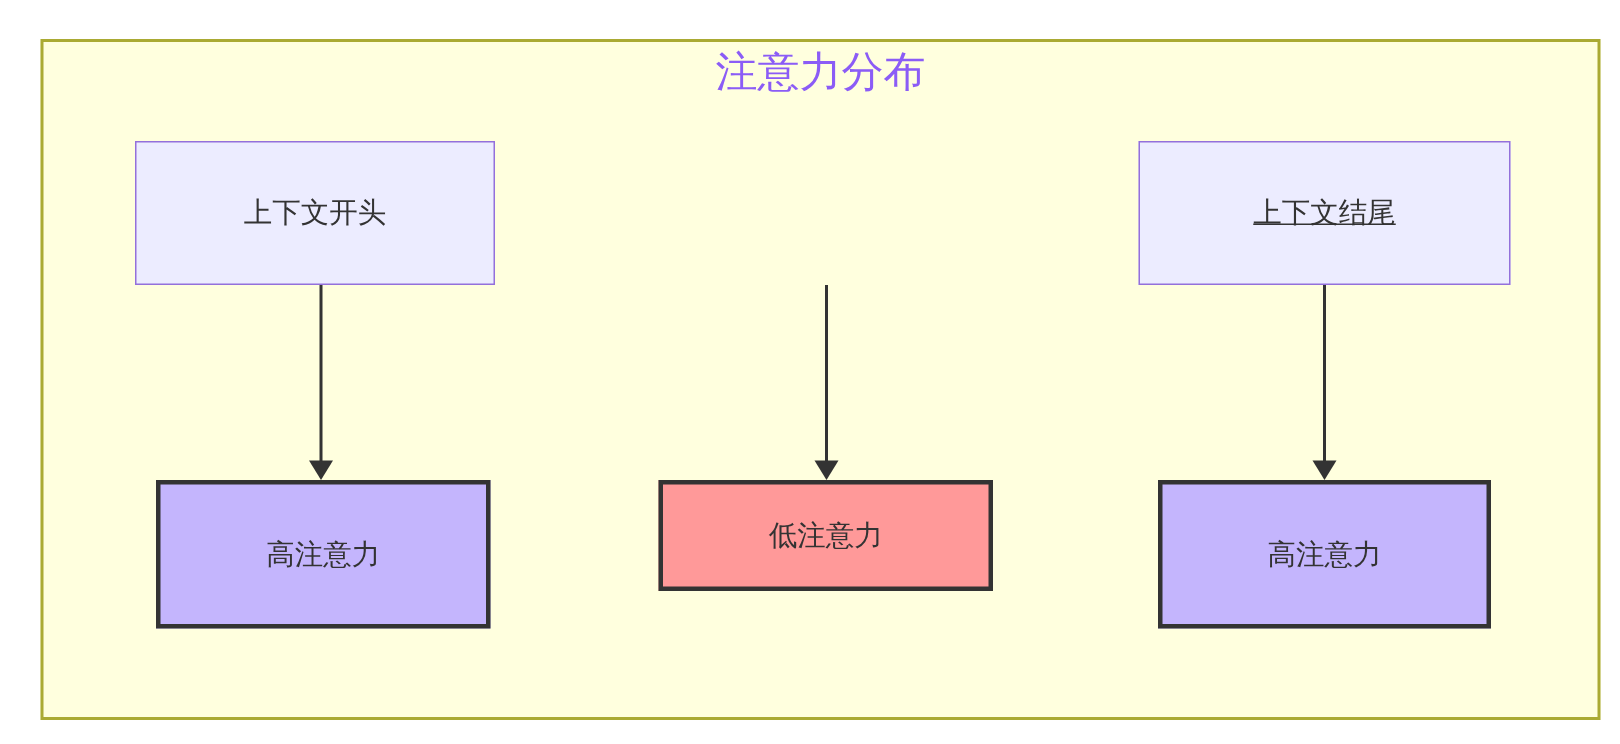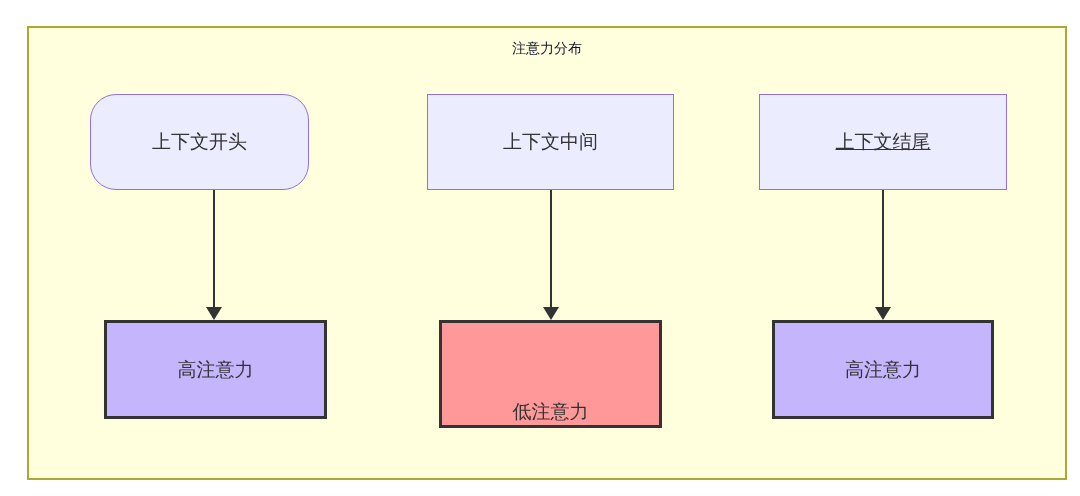--- a/index.html
+++ b/index.html
@@ -25,23 +25,23 @@
     box-sizing: border-box;
     background: #FFFFDE;
     border: 2px solid #AAAA33;
   }
   .title {
     position: absolute;
     left: 0;
     right: 0;
     top: 7px;
     text-align: center;
-    font-size: 14px;
+    font-size: 28px;
     line-height: 26px;
-    color: #0f172a;
+    color: #8b5cf6;
     white-space: nowrap;
   }
   .node {
     position: absolute;
     box-sizing: border-box;
     display: flex;
     align-items: center;
     justify-content: center;
     font-size: 19px;
     color: #333333;
@@ -70,39 +70,36 @@
   }
 </style>
 </head>
 <body>
 
 <div class="canvas">
   <div class="frame">
 
     <div class="title">注意力分布</div>
 
-    <div class="node src" style="left:61px; top:66px; width:219px; height:96px;border-radius:26px;">
+    <div class="node src" style="left:61px; top:66px; width:240px; height:96px;">
       <span>上下文开头</span>
     </div>
     <svg class="arrow" style="left:176px; top:162px;" width="18" height="130" viewBox="0 0 18 130" xmlns="http://www.w3.org/2000/svg">
       <line x1="9" y1="0" x2="9" y2="118"></line>
       <polygon points="1,117 17,117 9,130"></polygon>
     </svg>
     <div class="node result high" style="left:75px; top:292px; width:223px; height:99px;">
       <span>高注意力</span>
     </div>
 
-    <div class="node src" style="left:398px; top:66px; width:247px; height:96px;">
-      <span>上下文中间</span>
-    </div>
     <svg class="arrow" style="left:513px; top:162px;" width="18" height="130" viewBox="0 0 18 130" xmlns="http://www.w3.org/2000/svg">
       <line x1="9" y1="0" x2="9" y2="118"></line>
       <polygon points="1,117 17,117 9,130"></polygon>
     </svg>
-    <div class="node result low" style="left:410px; top:292px; width:223px; height:108px;align-items:flex-end;">
+    <div class="node result low" style="left:410px; top:292px; width:223px; height:74px;">
       <span>低注意力</span>
     </div>
 
     <div class="node src" style="left:730px; top:66px; width:248px; height:96px;text-decoration:underline;">
       <span>上下文结尾</span>
     </div>
     <svg class="arrow" style="left:845px; top:162px;" width="18" height="130" viewBox="0 0 18 130" xmlns="http://www.w3.org/2000/svg">
       <line x1="9" y1="0" x2="9" y2="118"></line>
       <polygon points="1,117 17,117 9,130"></polygon>
     </svg>

